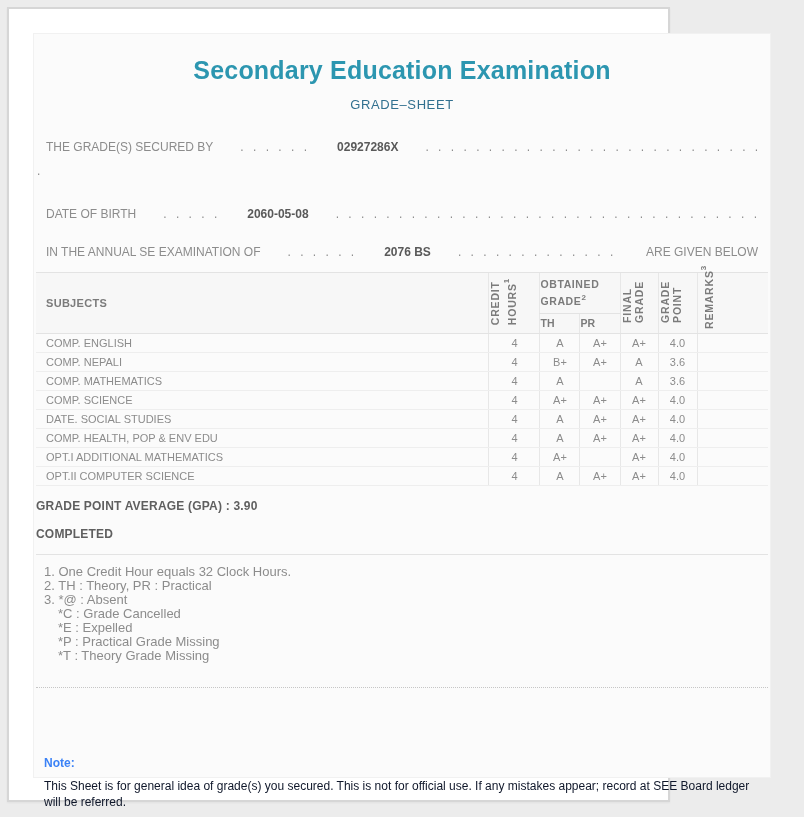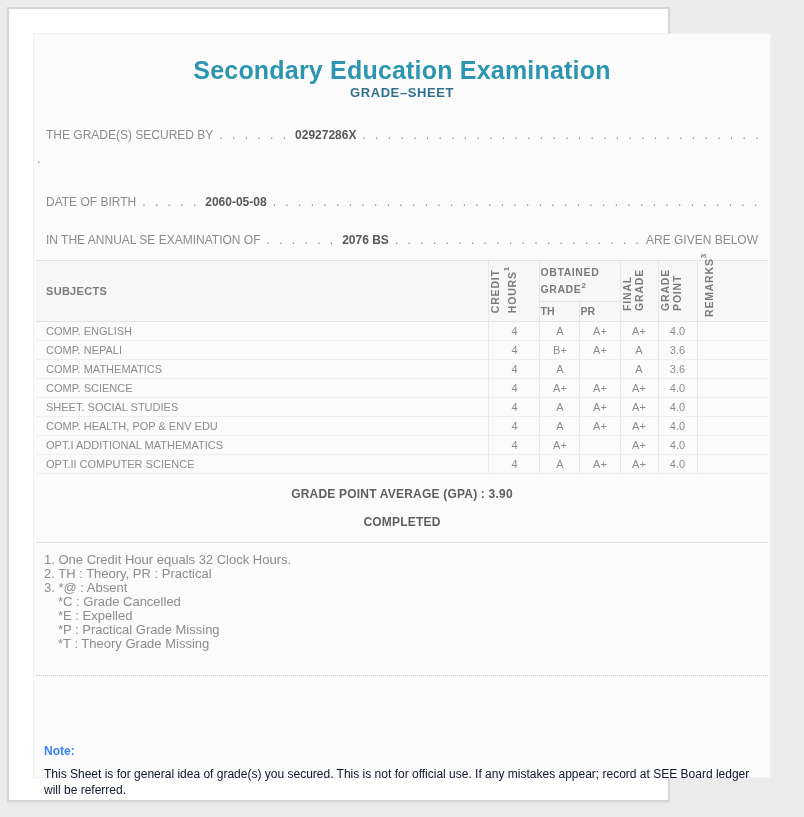--- a/index.html
+++ b/index.html
@@ -27,28 +27,29 @@
   }
   .title{
     margin:22px 0 0;
     text-align:center;
     font-size:25px;
     font-weight:bold;
     color:#2c96b0;
     letter-spacing:0.2px;
   }
   .subtitle{
+    margin-top:12px;
     text-align:center;
     font-size:13px;
-    font-weight:bold;
+    font-weight:normal;
     color:#31708f;
     letter-spacing:0.6px;
   }
   .info{margin-top:28px;font-size:12px;color:#8c8c8c;}
-  .iline{display:flex;align-items:baseline;padding:0 12px;white-space:nowrap;}
+  .iline{display:flex;align-items:baseline;padding:0 12px;white-space:nowrap;gap:21px;}
   .dots{letter-spacing:3px;padding:0 6px;}
   .fill{flex:1 1 auto;overflow:hidden;letter-spacing:3px;padding-left:6px;}
   .val{font-weight:bold;color:#595959;}
   .suffix{padding-left:6px;}
   .wrapdot{margin-top:10px;padding:0 0 0 3px;}
   .dob-line{margin-top:29px;}
   .exam-line{margin-top:24px;}
 
   .tblwrap{margin:13px 2px 0;}
   table{width:100%;border-collapse:collapse;table-layout:fixed;}
@@ -83,21 +84,21 @@
     height:18px;
     border-bottom:1px solid #eeeeee;
     text-align:center;
     padding:0;
     overflow:hidden;
   }
   td.subject{text-align:left;padding-left:10px;}
   .summary{
     border-bottom:1px solid #e3e3e3;
     padding:13px 0;
-    text-align:center;
+    text-align:left;
     color:#5f5f5f;
     font-weight:bold;
     font-size:12px;
     letter-spacing:0.2px;
   }
   .summary .status{margin-top:14px;}
   .footnotes{padding:10px 0 0 10px;font-size:13px;color:#8c8c8c;line-height:14px;}
   .fn.sub{padding-left:14px;}
   .sep{margin:24px 2px 0;border-top:1px dotted #c6c6c6;height:0;}
   .noteblock{padding:20px 10px 0;font-size:12px;}
@@ -203,21 +204,21 @@
           <tr>
             <td class="subject">COMP. SCIENCE</td>
             <td class="bl">4</td>
             <td class="bl">A+</td>
             <td class="bl">A+</td>
             <td class="bl">A+</td>
             <td class="bl">4.0</td>
             <td class="bl"></td>
           </tr>
           <tr>
-            <td class="subject">SHEET. SOCIAL STUDIES</td>
+            <td class="subject">DATE. SOCIAL STUDIES</td>
             <td class="bl">4</td>
             <td class="bl">A</td>
             <td class="bl">A+</td>
             <td class="bl">A+</td>
             <td class="bl">4.0</td>
             <td class="bl"></td>
           </tr>
           <tr>
             <td class="subject">COMP. HEALTH, POP &amp; ENV EDU</td>
             <td class="bl">4</td>

